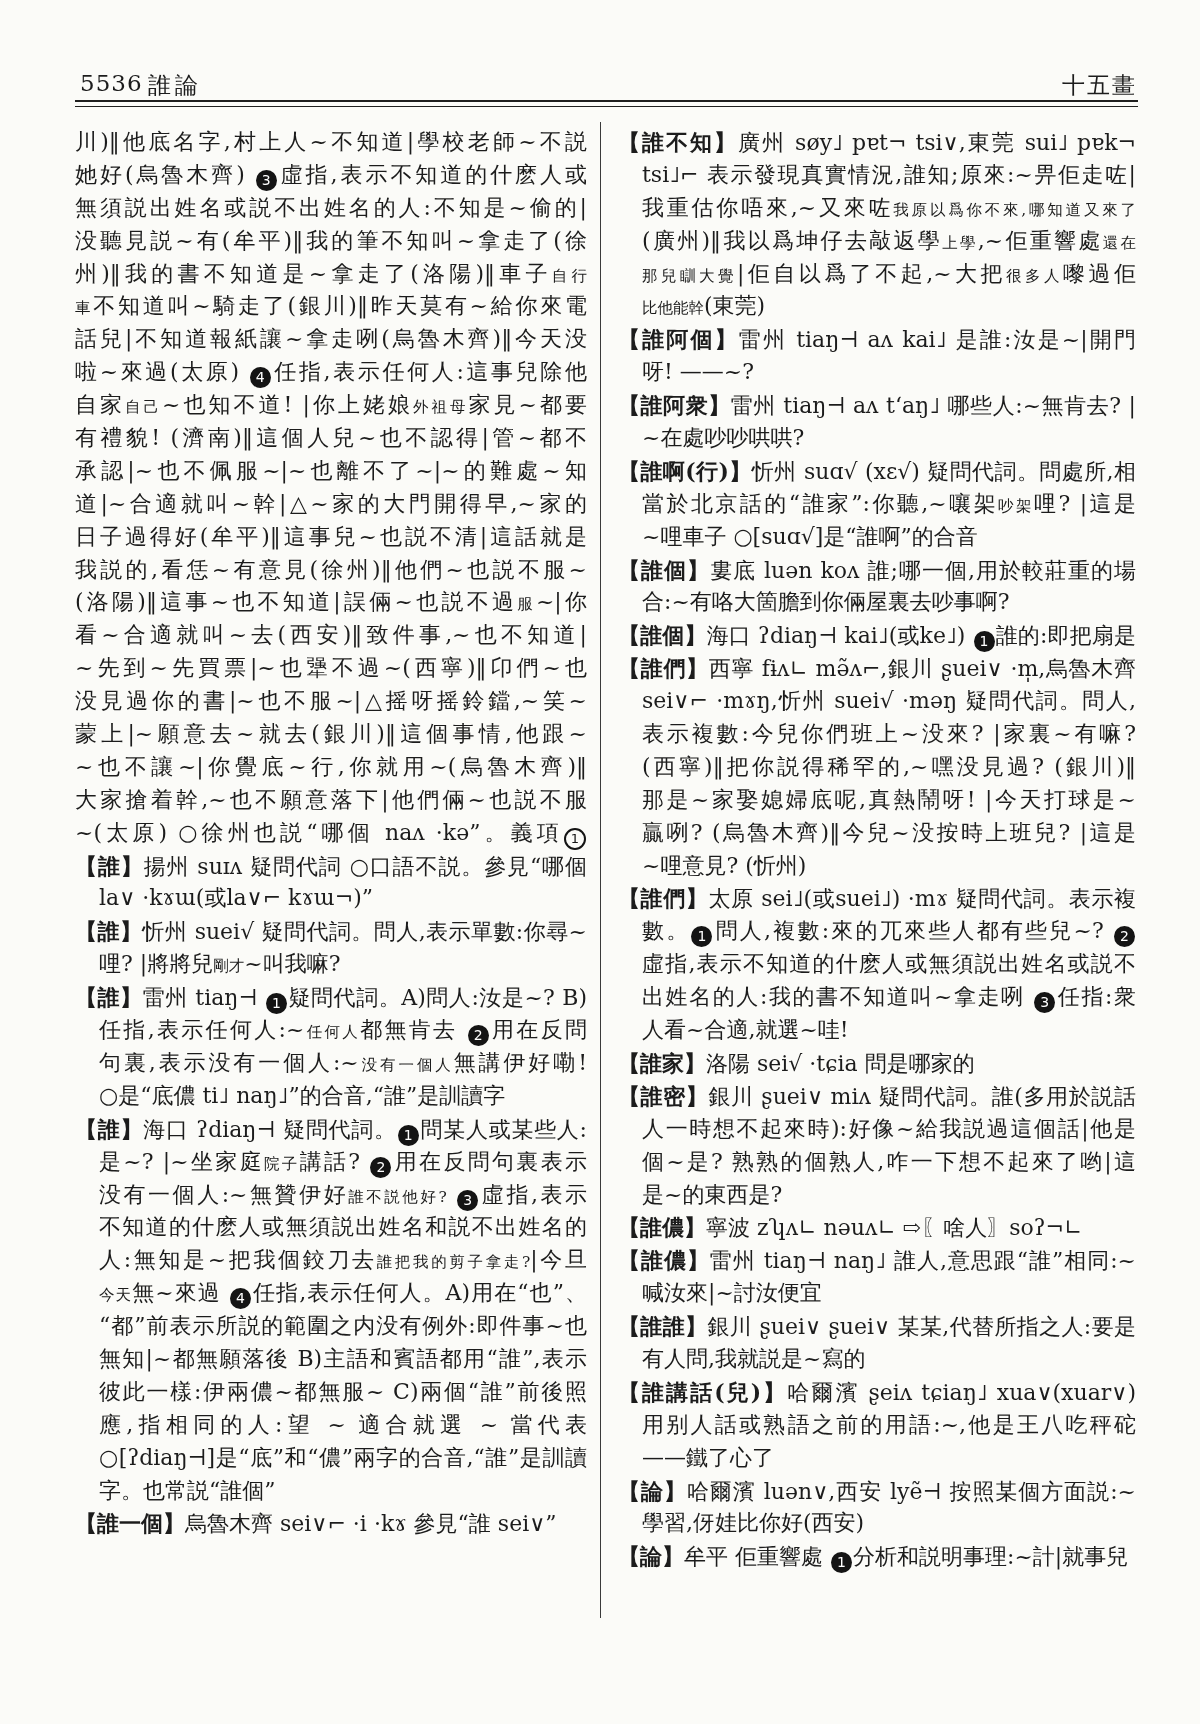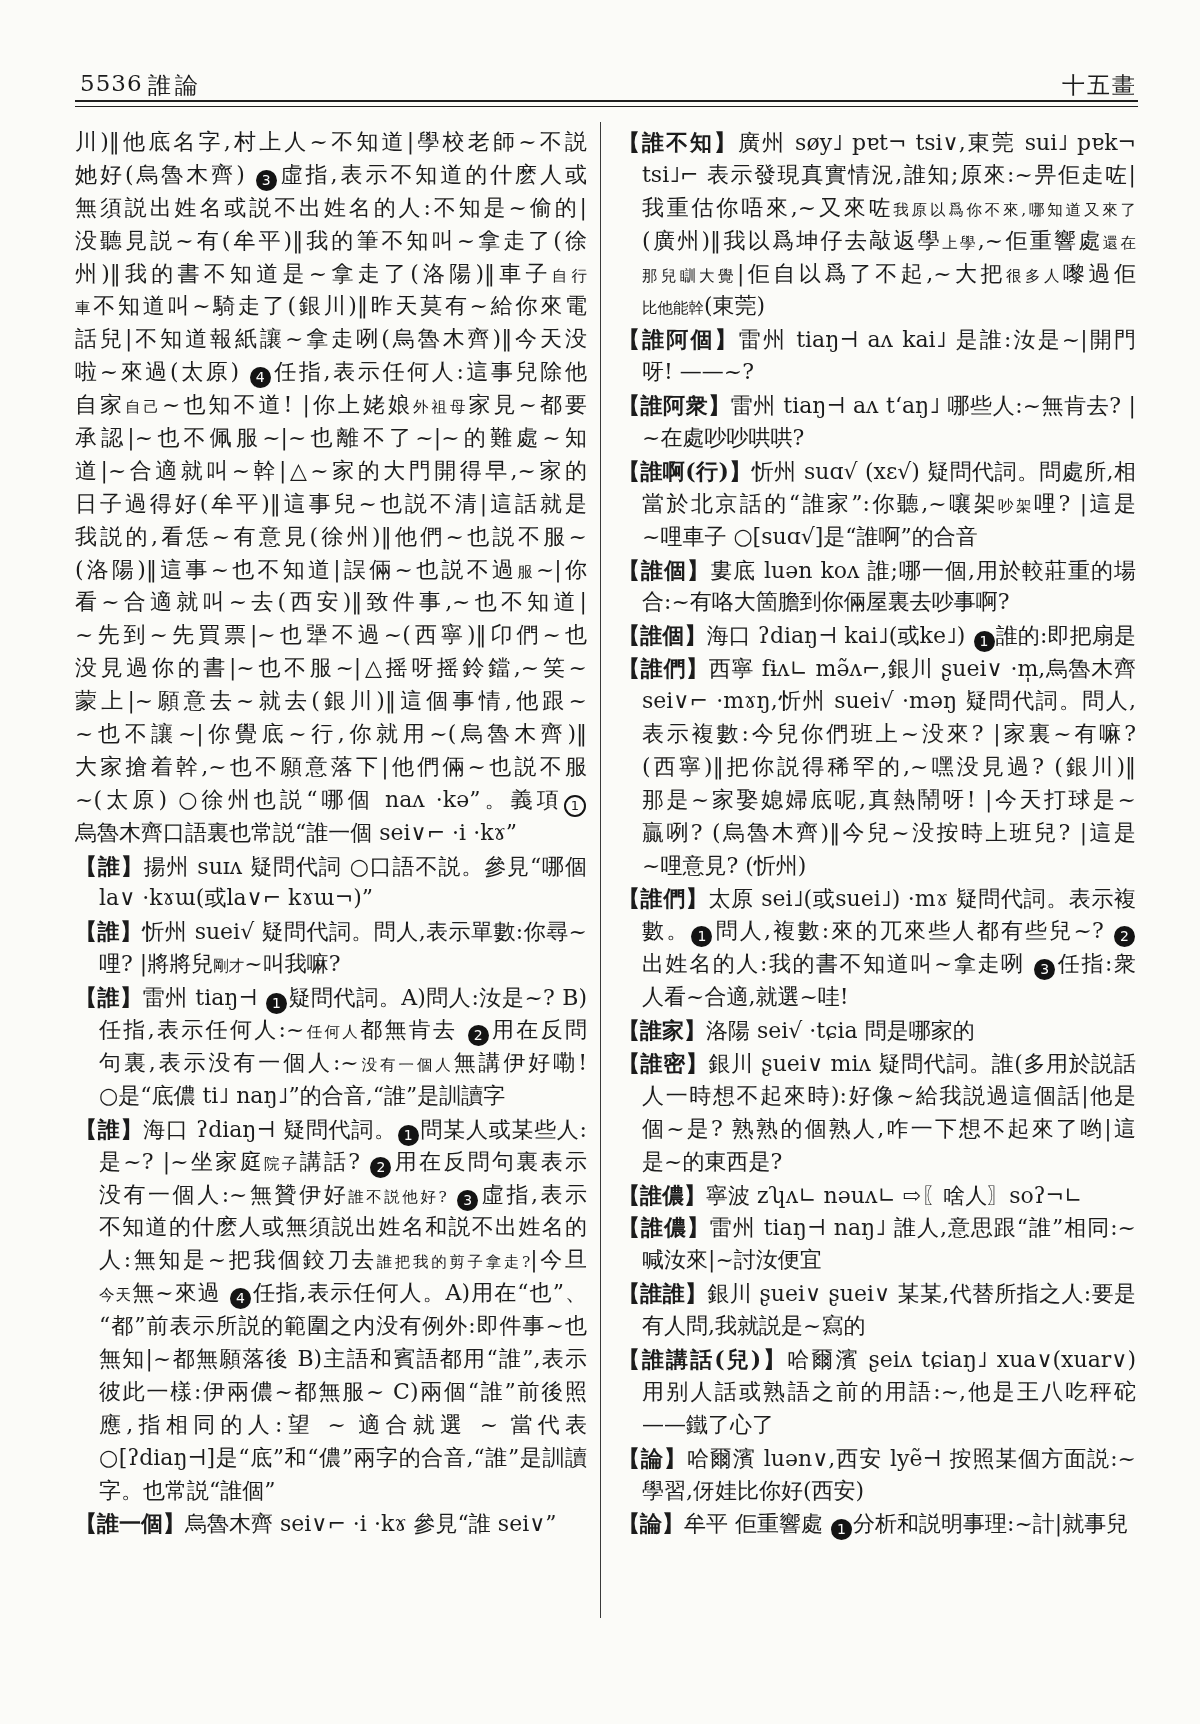--- a/index.html
+++ b/index.html
@@ -49,33 +49,33 @@
 <div class="col left">
     <div class="tl jst"><span class="">川)‖他底名字,村上人~不知道|學校老師~不説</span></div>
     <div class="tl jst"><span class="">她好(烏魯木齊) </span><span class="bdot">3</span><span class="">虛指,表示不知道的什麽人或</span></div>
     <div class="tl jst"><span class="">無須説出姓名或説不出姓名的人:不知是~偷的|</span></div>
     <div class="tl jst"><span class="">没聽見説~有(牟平)‖我的筆不知叫~拿走了(徐</span></div>
     <div class="tl jst"><span class="">州)‖我的書不知道是~拿走了(洛陽)‖車子</span><span class="sm">自行</span></div>
     <div class="tl jst"><span class="sm">車</span><span class="">不知道叫~騎走了(銀川)‖昨天莫有~給你來電</span></div>
     <div class="tl jst"><span class="">話兒|不知道報紙讓~拿走咧(烏魯木齊)‖今天没</span></div>
     <div class="tl jst"><span class="">啦~來過(太原) </span><span class="bdot">4</span><span class="">任指,表示任何人:這事兒除他</span></div>
     <div class="tl jst"><span class="">自家</span><span class="sm">自己</span><span class="">~也知不道! |你上姥娘</span><span class="sm">外祖母</span><span class="">家見~都要</span></div>
+    <div class="tl jst"><span class="">有禮貌! (濟南)‖這個人兒~也不認得|管~都不</span></div>
     <div class="tl jst"><span class="">承認|~也不佩服~|~也離不了~|~的難處~知</span></div>
     <div class="tl jst"><span class="">道|~合適就叫~幹|△~家的大門開得早,~家的</span></div>
     <div class="tl jst"><span class="">日子過得好(牟平)‖這事兒~也説不清|這話就是</span></div>
     <div class="tl jst"><span class="">我説的,看恁~有意見(徐州)‖他們~也説不服~</span></div>
     <div class="tl jst"><span class="">(洛陽)‖這事~也不知道|誤倆~也説不過</span><span class="sm">服</span><span class="">~|你</span></div>
     <div class="tl jst"><span class="">看~合適就叫~去(西安)‖致件事,~也不知道|</span></div>
     <div class="tl jst"><span class="">~先到~先買票|~也犟不過~(西寧)‖卬們~也</span></div>
     <div class="tl jst"><span class="">没見過你的書|~也不服~|△摇呀摇鈴鐺,~笑~</span></div>
     <div class="tl jst"><span class="">蒙上|~願意去~就去(銀川)‖這個事情,他跟~</span></div>
     <div class="tl jst"><span class="">~也不讓~|你覺底~行,你就用~(烏魯木齊)‖</span></div>
     <div class="tl jst"><span class="">大家搶着幹,~也不願意落下|他們倆~也説不服</span></div>
     <div class="tl jst"><span class="">~(太原) ○徐州也説“哪個 naʌ ·kə”。義項</span><span class="odot">1</span></div>
-    <div class="tl"><span class="">烏魯木齊口語裏也常説“誰一個 sei∨⌐ ·i ·kɤ”</span></div>
     <div class="tl jst"><span class="b">【誰】</span><span class="">揚州 suɪʌ 疑問代詞 ○口語不説。參見“哪個</span></div>
     <div class="tl ind"><span class="">la∨ ·kɤɯ(或la∨⌐ kɤɯ¬)”</span></div>
     <div class="tl jst"><span class="b">【誰】</span><span class="">忻州 suei√ 疑問代詞。問人,表示單數:你尋~</span></div>
     <div class="tl ind"><span class="">哩? |將將兒</span><span class="sm">剛才</span><span class="">~叫我嘛?</span></div>
     <div class="tl jst"><span class="b">【誰】</span><span class="">雷州 tiaŋ⊣ </span><span class="bdot">1</span><span class="">疑問代詞。A)問人:汝是~? B)</span></div>
     <div class="tl ind jst"><span class="">任指,表示任何人:~</span><span class="sm">任何人</span><span class="">都無肯去 </span><span class="bdot">2</span><span class="">用在反問</span></div>
     <div class="tl ind jst"><span class="">句裏,表示没有一個人:~</span><span class="sm">没有一個人</span><span class="">無講伊好嘞!</span></div>
     <div class="tl ind"><span class="">○是“底儂 ti˩ naŋ˩”的合音,“誰”是訓讀字</span></div>
     <div class="tl jst"><span class="b">【誰】</span><span class="">海口 ʔdiaŋ⊣ 疑問代詞。</span><span class="bdot">1</span><span class="">問某人或某些人:汝</span></div>
     <div class="tl ind jst"><span class="">是~? |~坐家庭</span><span class="sm">院子</span><span class="">講話? </span><span class="bdot">2</span><span class="">用在反問句裏表示</span></div>
@@ -110,20 +110,21 @@
     <div class="tl jst"><span class="b">【誰個】</span><span class="">海口 ʔdiaŋ⊣ kai˩(或ke˩) </span><span class="bdot">1</span><span class="">誰的:即把扇是</span></div>
     <div class="tl jst"><span class="b">【誰們】</span><span class="">西寧 fɨʌ∟ mə̃ʌ⌐,銀川 ʂuei∨ ·m̩,烏魯木齊</span></div>
     <div class="tl ind jst"><span class="">sei∨⌐ ·mɤŋ,忻州 suei√ ·məŋ 疑問代詞。問人,</span></div>
     <div class="tl ind jst"><span class="">表示複數:今兒你們班上~没來? |家裏~有嘛?</span></div>
     <div class="tl ind jst"><span class="">(西寧)‖把你説得稀罕的,~嘿没見過? (銀川)‖</span></div>
     <div class="tl ind jst"><span class="">那是~家娶媳婦底呢,真熱鬧呀! |今天打球是~</span></div>
     <div class="tl ind jst"><span class="">贏咧? (烏魯木齊)‖今兒~没按時上班兒? |這是</span></div>
     <div class="tl ind"><span class="">~哩意見? (忻州)</span></div>
     <div class="tl jst"><span class="b">【誰們】</span><span class="">太原 sei˩(或suei˩) ·mɤ 疑問代詞。表示複</span></div>
     <div class="tl ind jst"><span class="">數。</span><span class="bdot">1</span><span class="">問人,複數:來的兀來些人都有些兒~? </span><span class="bdot">2</span></div>
+    <div class="tl ind jst"><span class="">虛指,表示不知道的什麽人或無須説出姓名或説不</span></div>
     <div class="tl ind jst"><span class="">出姓名的人:我的書不知道叫~拿走咧 </span><span class="bdot">3</span><span class="">任指:衆</span></div>
     <div class="tl ind"><span class="">人看~合適,就選~哇!</span></div>
     <div class="tl"><span class="b">【誰家】</span><span class="">洛陽 sei√ ·tɕia 問是哪家的</span></div>
     <div class="tl jst"><span class="b">【誰密】</span><span class="">銀川 ʂuei∨ miʌ 疑問代詞。誰(多用於説話</span></div>
     <div class="tl ind jst"><span class="">人一時想不起來時):好像~給我説過這個話|他是</span></div>
     <div class="tl ind jst"><span class="">個~是? 熟熟的個熟人,咋一下想不起來了哟|這</span></div>
     <div class="tl ind"><span class="">是~的東西是?</span></div>
     <div class="tl"><span class="b">【誰儂】</span><span class="">寧波 zʮʌ∟ nəuʌ∟ ⇨〖啥人〗soʔ¬∟ ȵiŋʌ∟</span></div>
     <div class="tl jst"><span class="b">【誰儂】</span><span class="">雷州 tiaŋ⊣ naŋ˩ 誰人,意思跟“誰”相同:~</span></div>
     <div class="tl ind"><span class="">喊汝來|~討汝便宜</span></div>

